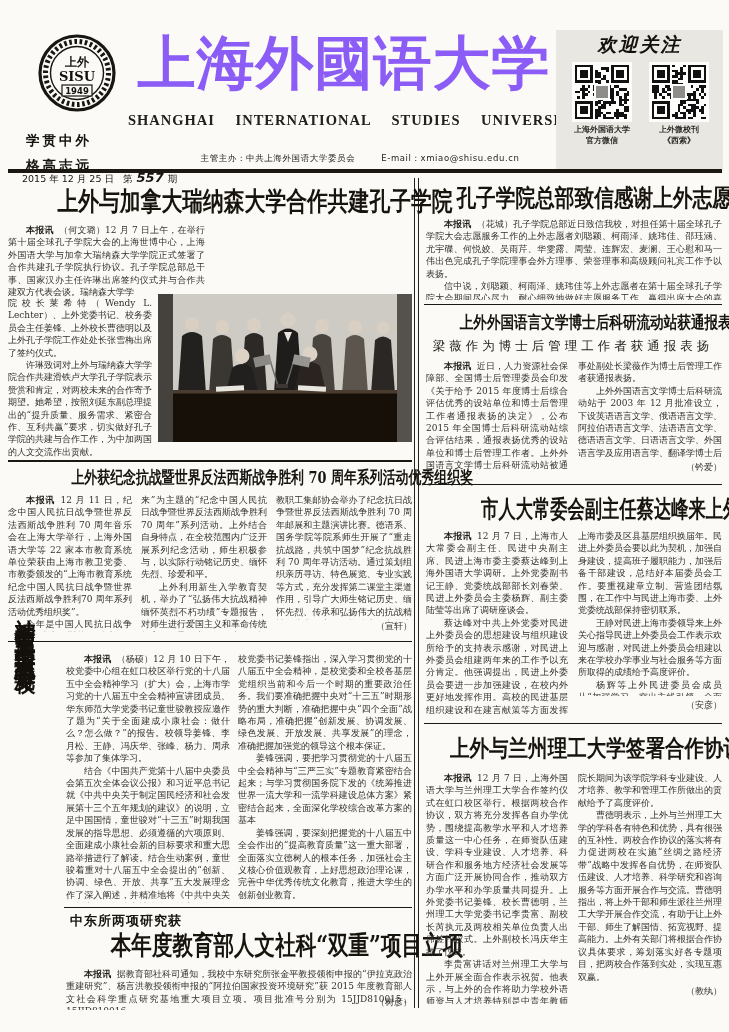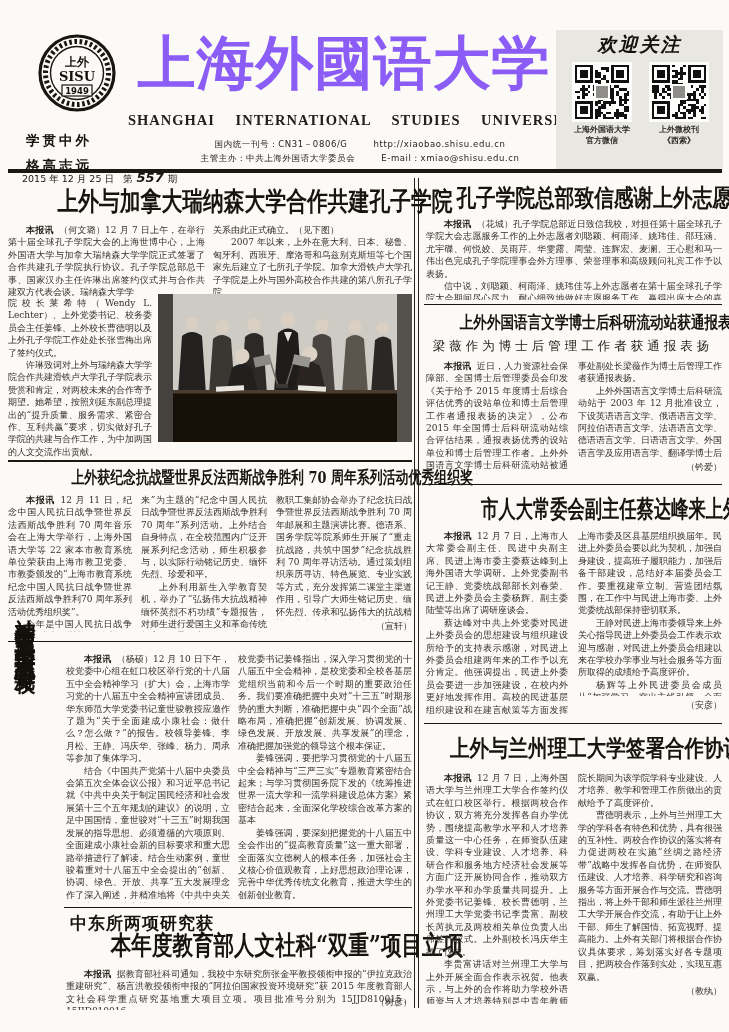--- a/index.html
+++ b/index.html
@@ -26,21 +26,21 @@
   .vsep{left:414px;top:178px;width:3px;height:830px;border-left:1.3px solid #262219;border-right:1.3px solid #262219;}
   
   .hl{position:absolute;text-align:left;color:#17140d;white-space:nowrap;overflow:visible;}
   .hl>span{display:inline-block;transform-origin:center;}
   .hl-sans{font-family:"DejaVu Sans",sans-serif;font-weight:700;}
   .hl-serif{font-family:"DejaVu Serif",serif;font-weight:900;}
   .subhead{position:absolute;text-align:center;font-family:"DejaVu Serif",serif;font-size:12.5px;
            letter-spacing:4px;color:#201d16;}
   .vhead{position:absolute;writing-mode:vertical-rl;text-orientation:upright;font-family:"DejaVu Sans",sans-serif;
          font-weight:700;font-size:21px;letter-spacing:-3px;line-height:1;color:#14110c;}
-  .kicker{position:absolute;font-weight:700;font-size:17px;color:#17140d;letter-spacing:1px;}
+  .kicker{position:absolute;font-weight:700;font-size:13px;color:#17140d;letter-spacing:1px;}
   
   .bt{position:absolute;font-family:"DejaVu Serif",serif;font-size:9px;line-height:12.4px;
       text-align:justify;color:#33302b;overflow:hidden;}
   .bt p{margin:0;text-indent:2em;}
   .bt p.cont{text-indent:0;}
   .intro{font-family:"DejaVu Sans",sans-serif;font-weight:700;color:#211e18;margin-right:.6em;}
   .byline{position:absolute;font-family:"DejaVu Serif",serif;font-size:9px;color:#33302b;text-align:right;}
   .photo{left:158px;top:294px;width:254px;height:148px;}
 </style>
 </head>
@@ -64,24 +64,20 @@
   <div class="abs dateline">
     <span>2015 年 12 月 25 日</span>&nbsp;&nbsp;
     <span>第</span>
     <span class="issue-no">557</span>
     <span>期</span>
   </div>
 
   <div class="abs mast-title">上海外國语大学</div>
   <div class="abs mast-en">SHANGHAI  INTERNATIONAL  STUDIES  UNIVERSITY</div>
 
-  <div class="abs pubinfo" style="top:139px;">
-    <span>国内统一刊号：CN31－0806/G</span>
-    <span>http://xiaobao.shisu.edu.cn</span>
-  </div>
   <div class="abs follow">
     <div class="abs follow-title">欢迎关注</div>
     <div class="abs qr" id="qr1" style="left:16px;"><svg viewBox="-1 -1 23 23" width="100%" height="100%" shape-rendering="crispEdges">
           <rect x="-1" y="-1" width="23" height="23" fill="#fdfdfb"></rect>
           <rect x="10" y="1" width="1" height="1" fill="#111"></rect>
           <rect x="11" y="1" width="1" height="1" fill="#111"></rect>
           <rect x="12" y="1" width="1" height="1" fill="#111"></rect>
           <rect x="8" y="2" width="1" height="1" fill="#111"></rect>
           <rect x="12" y="2" width="1" height="1" fill="#111"></rect>
           <rect x="8" y="3" width="1" height="1" fill="#111"></rect>
@@ -364,24 +360,20 @@
 
   <div class="rule-h" style="left:8px;top:169px;width:714px;height:4px;"></div>
   <div class="vsep abs"></div>
 
   <div class="hl hl-sans" style="left:8px;top:184px;width:404px;font-size:26px;">
     <span style="transform:scaleX(0.8);">上外与加拿大瑞纳森大学合作共建孔子学院</span>
   </div>
   <div class="bt" style="left:8px;top:224px;width:197px;height:74px;">
     <p><b class="intro">本报讯</b><span>（何文璐）12 月 7 日上午，在举行第十届全球孔子学院大会的上海世博中心，上海外国语大学与加拿大瑞纳森大学学院正式签署了合作共建孔子学院执行协议。孔子学院总部总干事、国家汉办主任许琳出席签约仪式并与合作共建双方代表会谈。瑞纳森大学学</span></p>
   </div>
-  <div class="bt" style="left:213px;top:224px;width:199px;height:74px;">
-    <p class="cont">关系由此正式确立。（见下图）</p>
-    <p>2007 年以来，上外在意大利、日本、秘鲁、匈牙利、西班牙、摩洛哥和乌兹别克斯坦等七个国家先后建立了七所孔子学院。加拿大滑铁卢大学孔子学院是上外与国外高校合作共建的第八所孔子学院。</p>
-  </div>
   <div class="bt" style="left:8px;top:297px;width:144px;height:160px;">
     <p class="cont">院校长莱希特（Wendy L. Lechter）、上外党委书记、校务委员会主任姜锋、上外校长曹德明以及上外孔子学院工作处处长张雪梅出席了签约仪式。</p>
     <p>许琳致词对上外与瑞纳森大学学院合作共建滑铁卢大学孔子学院表示赞赏和肯定，对两校未来的合作寄予期望。她希望，按照刘延东副总理提出的“提升质量、服务需求、紧密合作、互利共赢”要求，切实做好孔子学院的共建与合作工作，为中加两国的人文交流作出贡献。</p>
 
   </div>
 
   <svg class="abs photo" viewBox="0 0 254 148">
     <rect width="254" height="148" fill="#c9c6c0"></rect>
     <rect width="15" height="148" fill="#45423e"></rect>
     <rect x="239" width="15" height="148" fill="#55524d"></rect>

